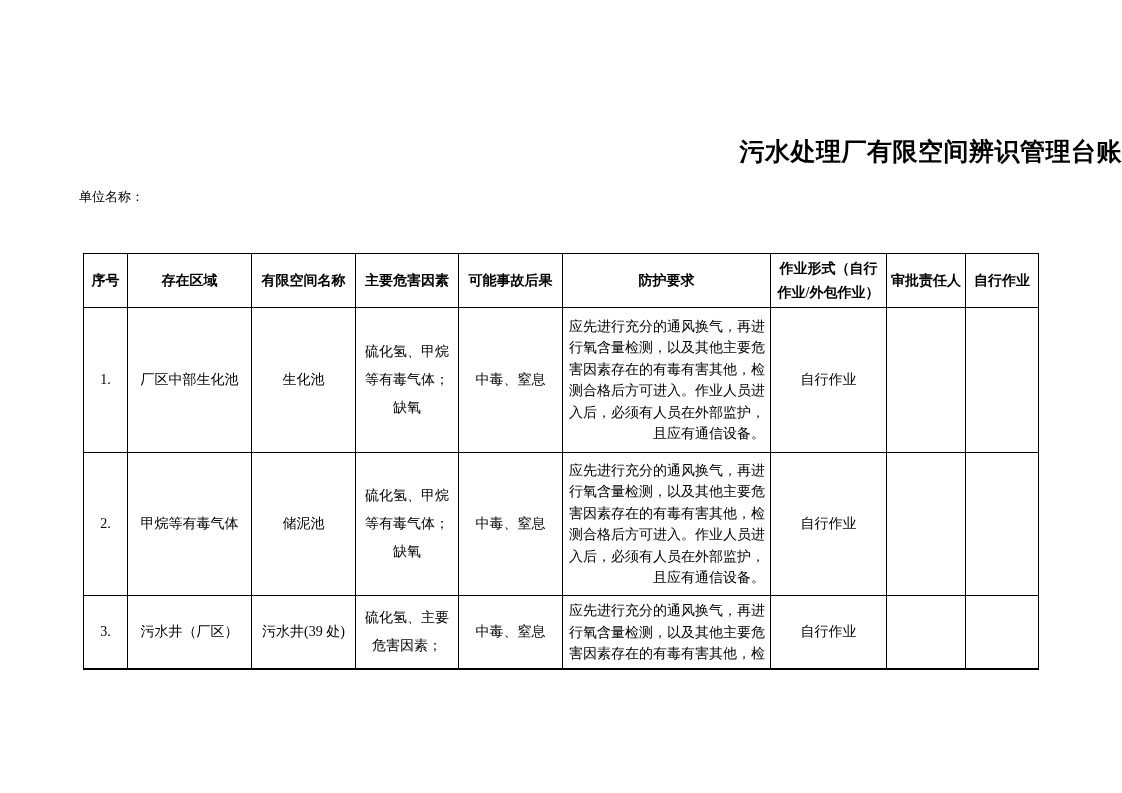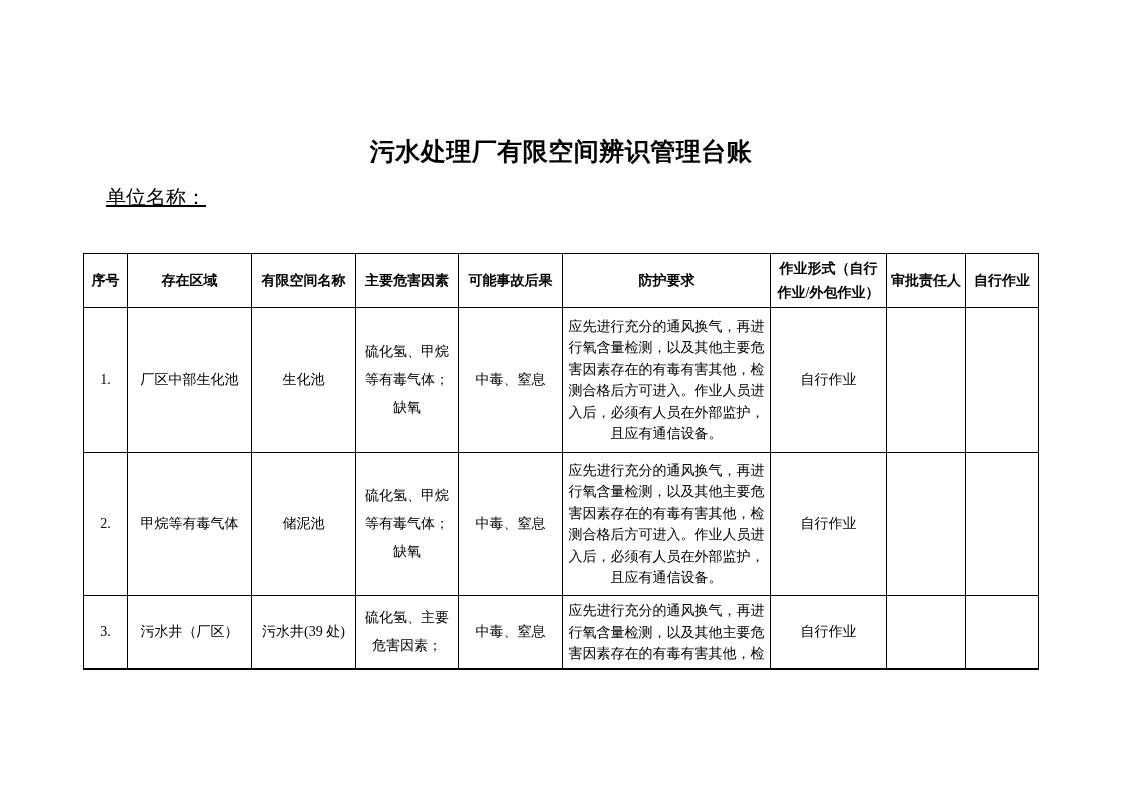--- a/index.html
+++ b/index.html
@@ -8,26 +8,26 @@
     width:1122px; height:793px;
     font-family:"Liberation Serif","DejaVu Serif",serif;
     color:#000;
     position:relative;
     overflow:hidden;
   }
   .page { position:absolute; left:0; top:0; width:1122px; height:793px; background:#fff; }
 
   .doc-title {
     position:absolute; left:0; top:138px; width:1122px;
-    text-align:center;
+    text-align:right;
     font-family:"Liberation Sans","DejaVu Sans",sans-serif;
     font-size:25px; font-weight:bold; line-height:27px;
     letter-spacing:0.5px;
   }
-  .meta-line { position:absolute; left:106px; font-size:20px; line-height:18px;text-decoration:underline; }
+  .meta-line { position:absolute; left:79px; font-size:13px; line-height:18px; }
   .meta-unit { top:188px; }
   .meta-date { top:221px; }
   .meta-value { display:inline-block; min-width:120px; }
 
   table.ledger {
     position:absolute; left:83px; top:253px;
     width:955px;
     border-collapse:collapse; table-layout:fixed;
     border-bottom:2px solid #000;
   }
@@ -40,21 +40,21 @@
     overflow:hidden;
     word-break:break-all;
   }
   .ledger th { font-weight:bold; line-height:24px; }
   tr.hdr    { height:54px; }
   tr.row-1  { height:145px; }
   tr.row-2  { height:143px; }
   tr.row-3  { height:73px; }
 
   td.cell-hazards     { line-height:28px; padding:0 6px; }
-  td.cell-protection  { line-height:21.5px; padding:0 5px; }
+  td.cell-protection  { line-height:21.5px; padding:0 5px;text-align:right; }
   tr.row-3 td.cell-protection { vertical-align:top; padding-top:4px;margin-top:18px; }
 
   
   col.c-no    { width:44px; }
   col.c-area  { width:124px; }
   col.c-name  { width:104px; }
   col.c-haz   { width:103px; }
   col.c-cons  { width:104px; }
   col.c-prot  { width:208px; }
   col.c-form  { width:116px; }

